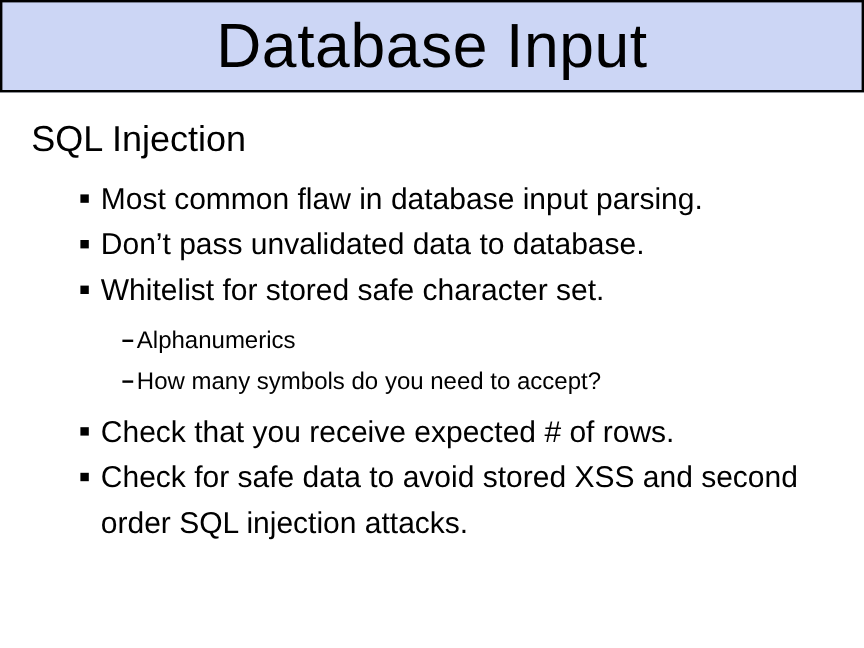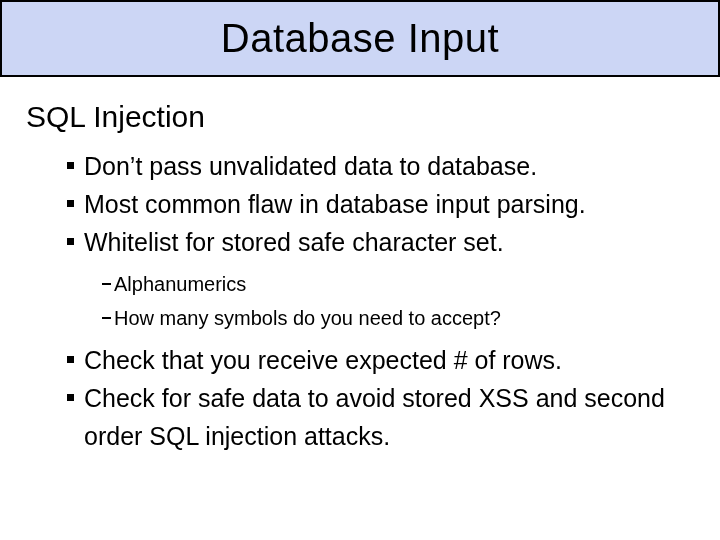--- a/index.html
+++ b/index.html
@@ -13,21 +13,21 @@
   }
   .titlebar{
     position:absolute;top:0;left:0;
     width:720px;height:77px;
     box-sizing:border-box;
     background:#ccd6f5;
     border:2px solid #000;
     display:flex;align-items:center;justify-content:center;
   }
   .titlebar .title{
-    font-size:40px;
+    font-size:52px;
     font-weight:400;
     letter-spacing:0.5px;
   }
   .content{
     position:absolute;top:77px;left:26px;width:652px;
   }
   .heading{
     font-size:30px;line-height:36px;font-weight:400;margin:0;
   }
   .heading.first{margin-top:22px;}
@@ -65,25 +65,25 @@
     <div class="title">Database Input</div>
   </div>
 
   <div class="content">
 
     <h2 class="heading first">SQL Injection</h2>
 
     <ul class="blist group1">
       <li class="blt">
         <span class="sq"></span>
-        <span>Don’t pass unvalidated data to database.</span>
+        <span>Most common flaw in database input parsing.</span>
       </li>
       <li class="blt">
         <span class="sq"></span>
-        <span>Most common flaw in database input parsing.</span>
+        <span>Don’t pass unvalidated data to database.</span>
       </li>
       <li class="blt">
         <span class="sq"></span>
         <span>Whitelist for stored safe character set.</span>
       </li>
     </ul>
 
     <ul class="slist">
       <li class="sub">
         <span class="dash"></span>

